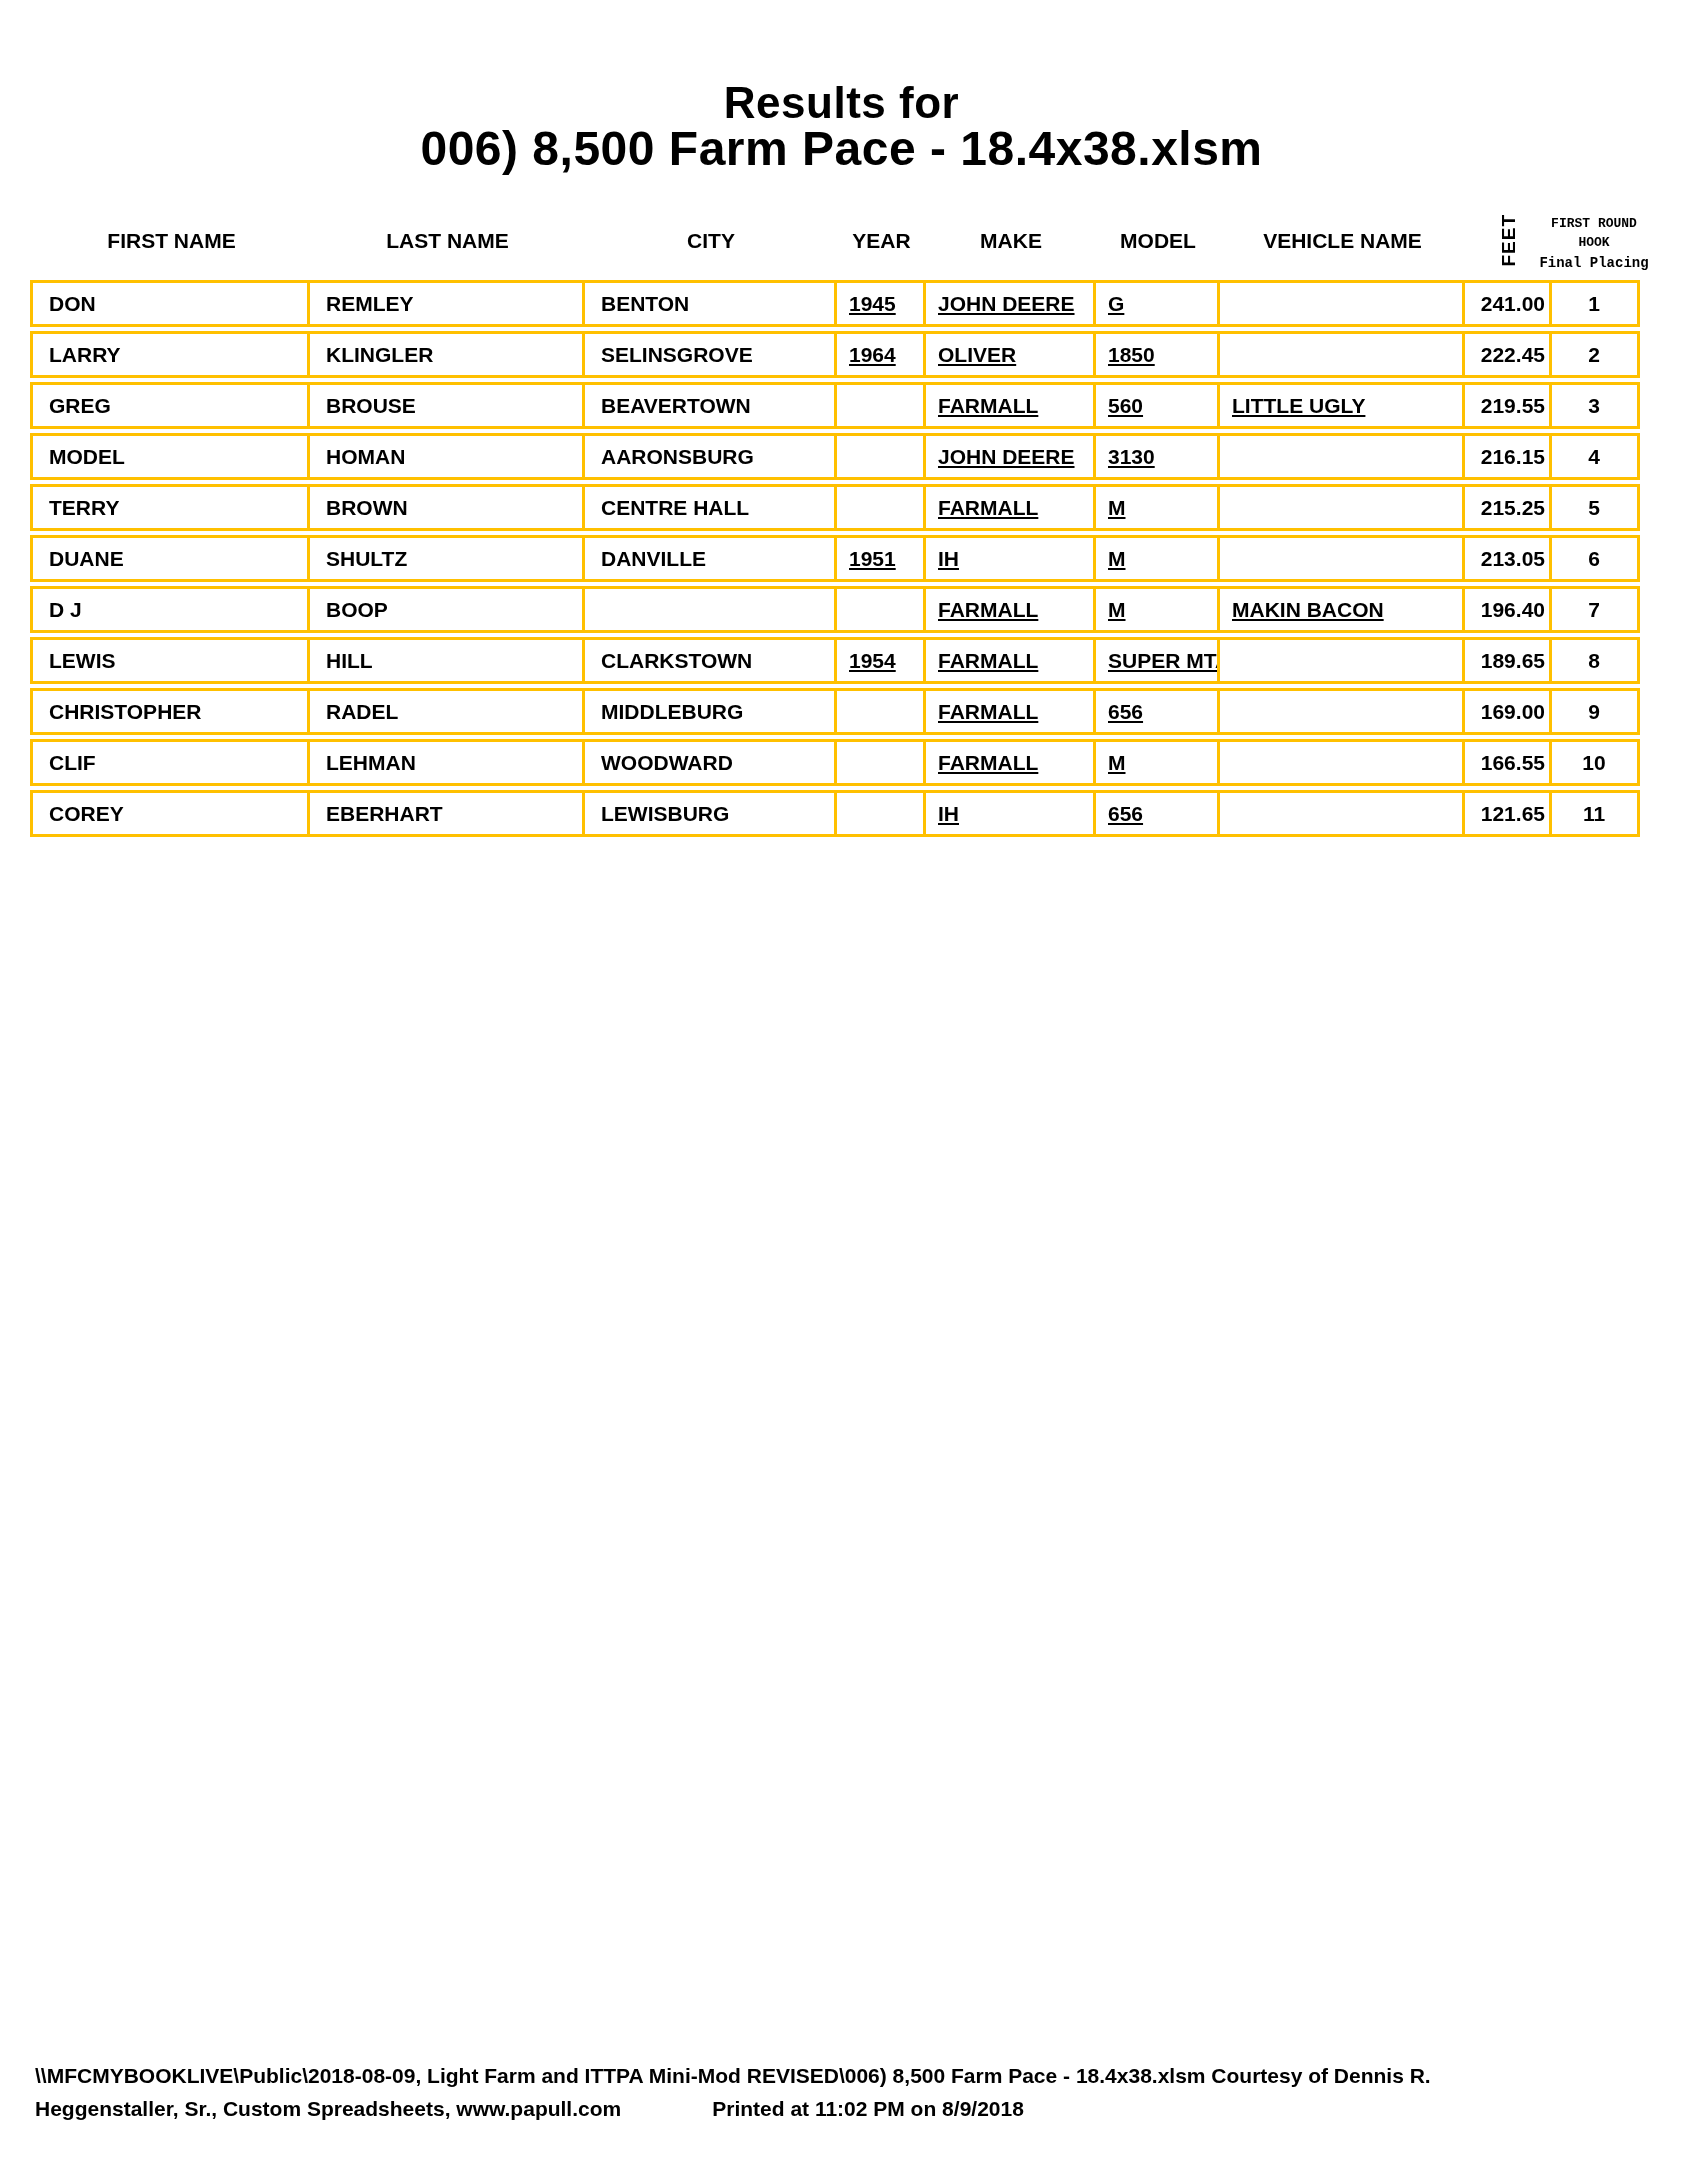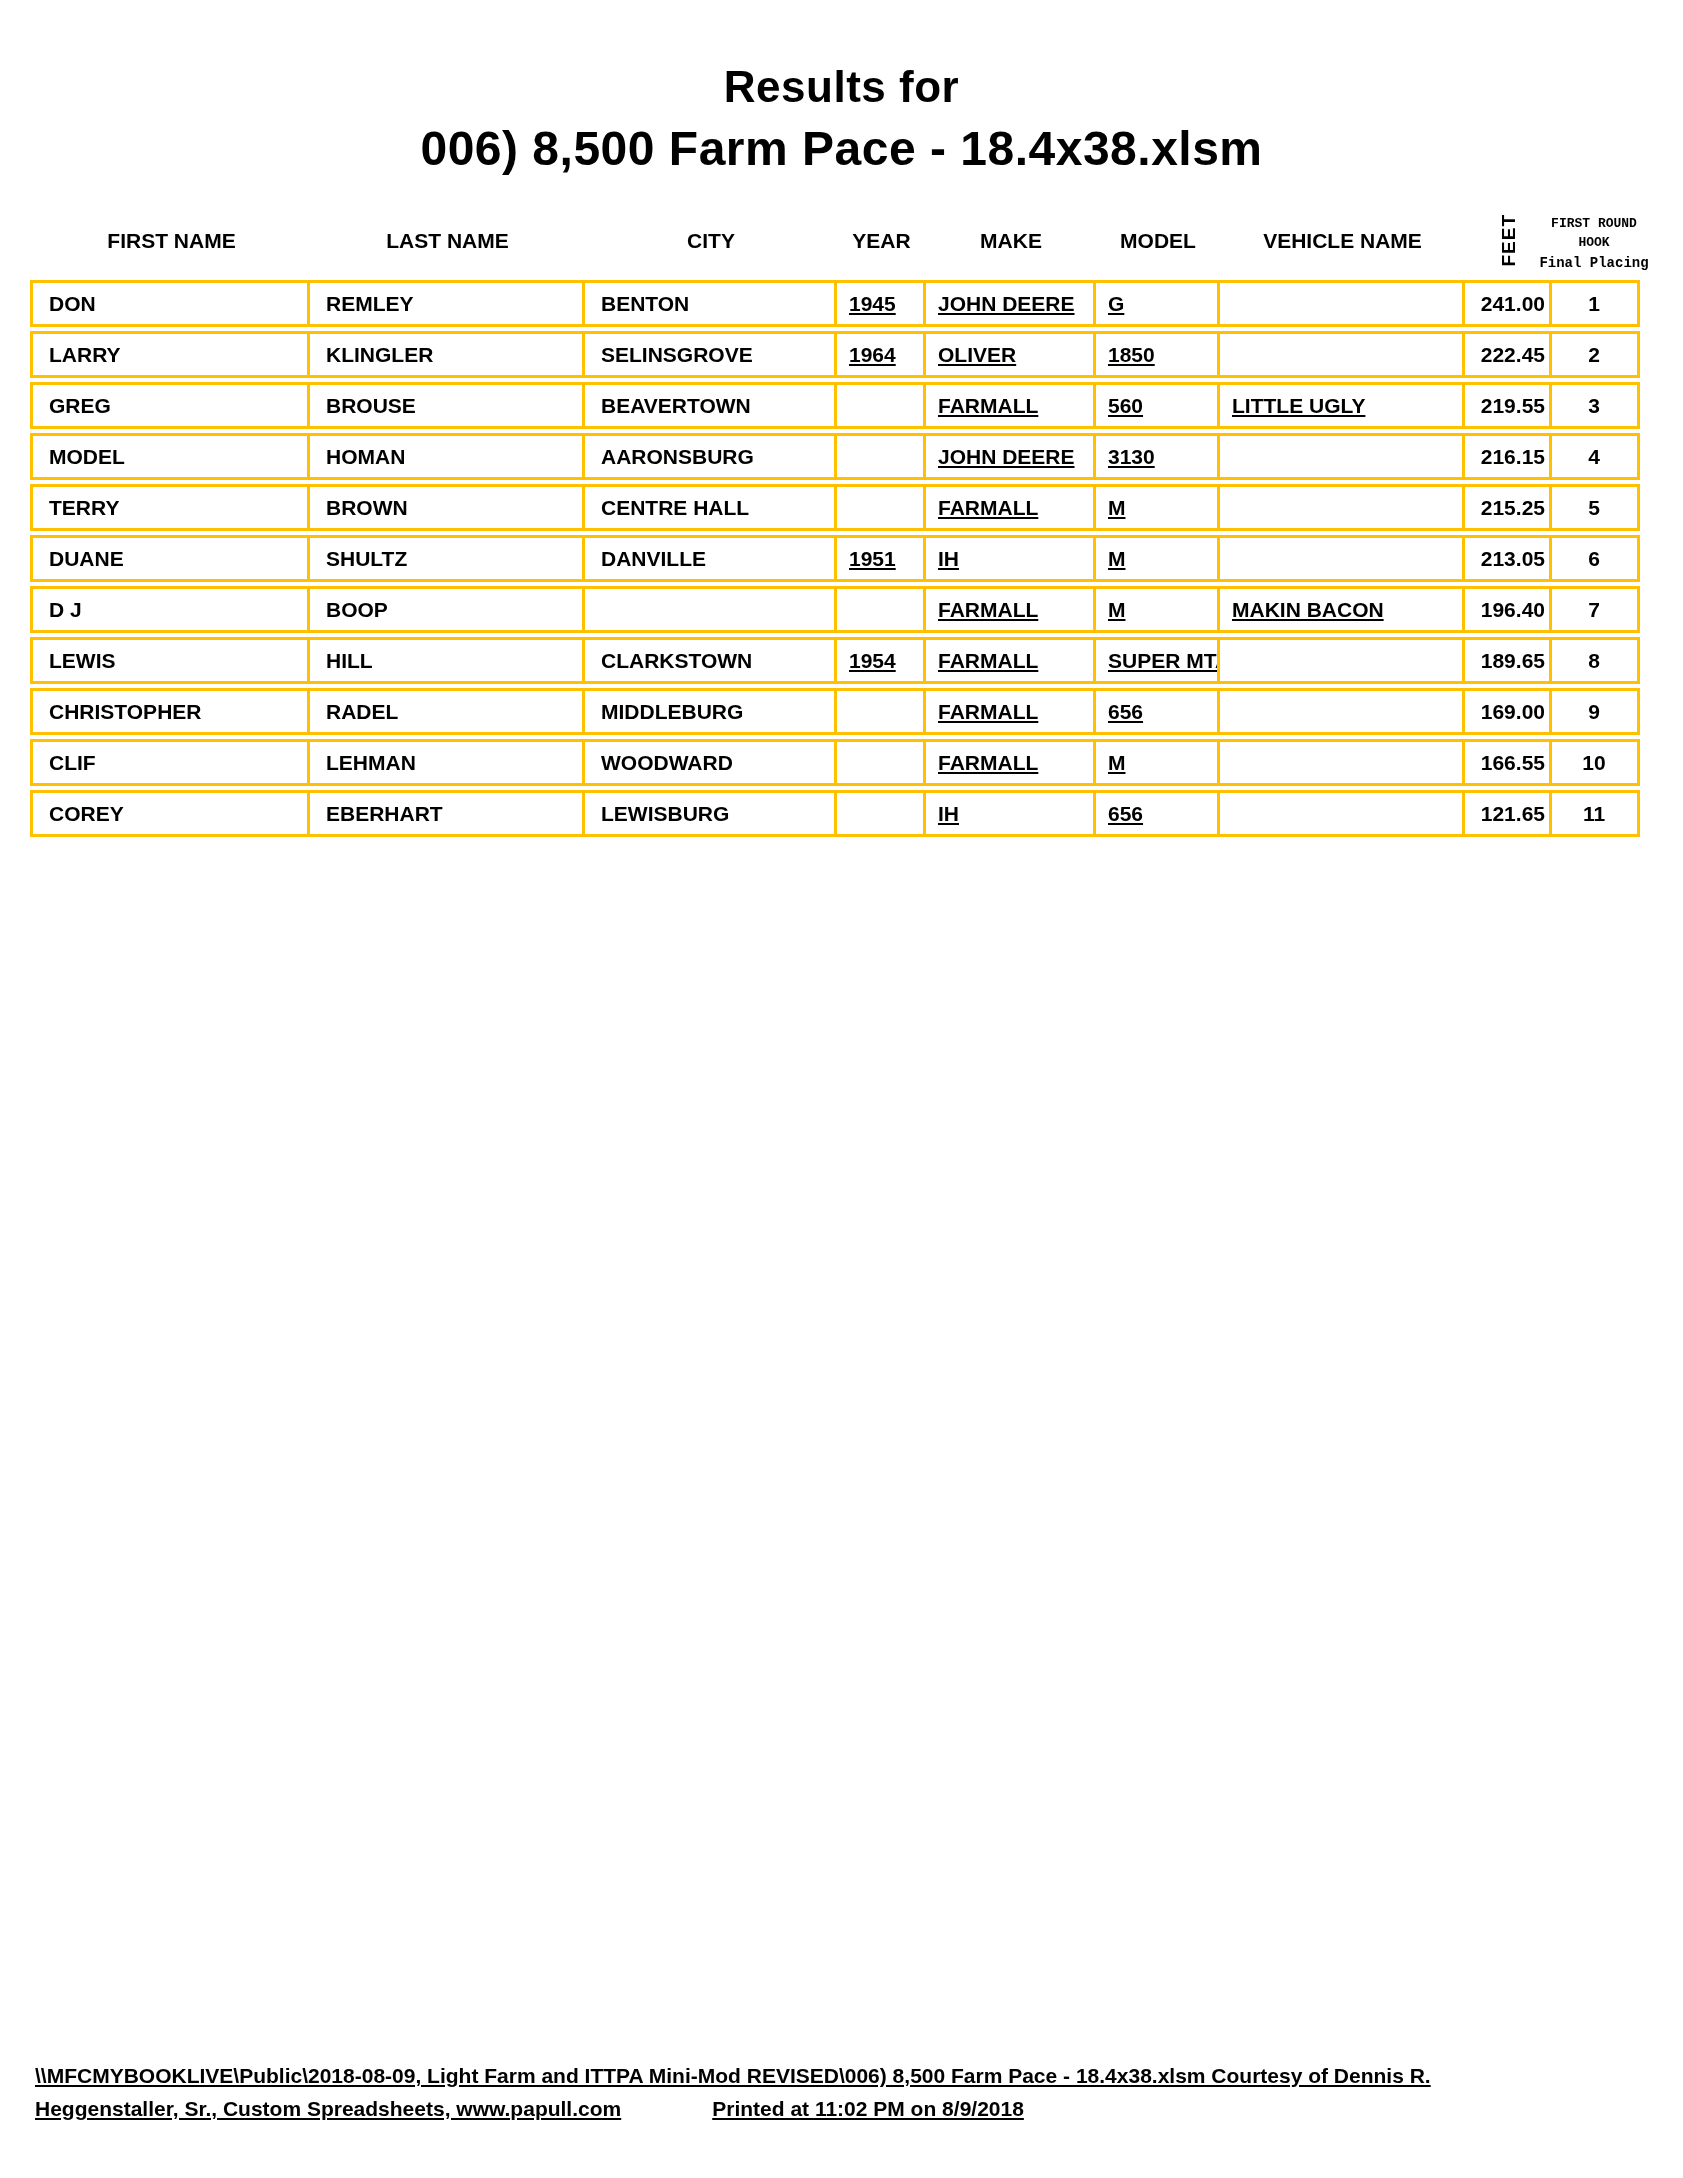--- a/index.html
+++ b/index.html
@@ -7,21 +7,21 @@
   body {
     font-family:"Liberation Sans", sans-serif;
     font-weight:bold;
     color:#000000;
     width:1683px; height:2178px;
     position:relative;
   }
   .page { position:relative; width:1683px; height:2178px; background:#ffffff; overflow:hidden; }
 
   
-  .title-line1 { position:absolute; top:62px; left:0; width:1683px; text-align:center;
+  .title-line1 { position:absolute; top:78px; left:0; width:1683px; text-align:center;
                  font-size:44px; letter-spacing:0.5px; }
   .title-line2 { position:absolute; top:121px; left:0; width:1683px; text-align:center;
                  font-size:48px; letter-spacing:0.5px; }
 
   
   .c0{width:277px}.c1{width:275px}.c2{width:252px}.c3{width:89px}
   .c4{width:170px}.c5{width:124px}.c6{width:245px}.c7{width:87px}.c8{width:84px}
 
   
   .hdr-row { position:absolute; left:33px; top:212px; width:1604px; height:63px;
@@ -43,21 +43,21 @@
   .t-cell { height:100%; display:flex; align-items:center; border-right:3px solid var(--gold);
             font-size:21px; white-space:nowrap; overflow:hidden; }
   .t-cell:last-child { border-right:none; }
   .t-cell.pad-lg { padding-left:16px; }
   .t-cell.pad-sm { padding-left:12px;text-decoration:underline; }
   .t-cell.num-right { justify-content:flex-end; padding-right:4px; }
   .t-cell.num-center { justify-content:center; }
 
   
   .footer { position:absolute; left:35px; top:2059px; width:1614px;
-            font-size:21px; line-height:33px;text-decoration:underline; }
+            font-size:21px; line-height:33px; }
   .footer-line2-right { margin-left:91px; }
 </style>
 </head>
 <body>
 
 <div class="page">
 
   <div class="title-line1">Results for</div>
   <div class="title-line2">006) 8,500 Farm Pace - 18.4x38.xlsm</div>
 

